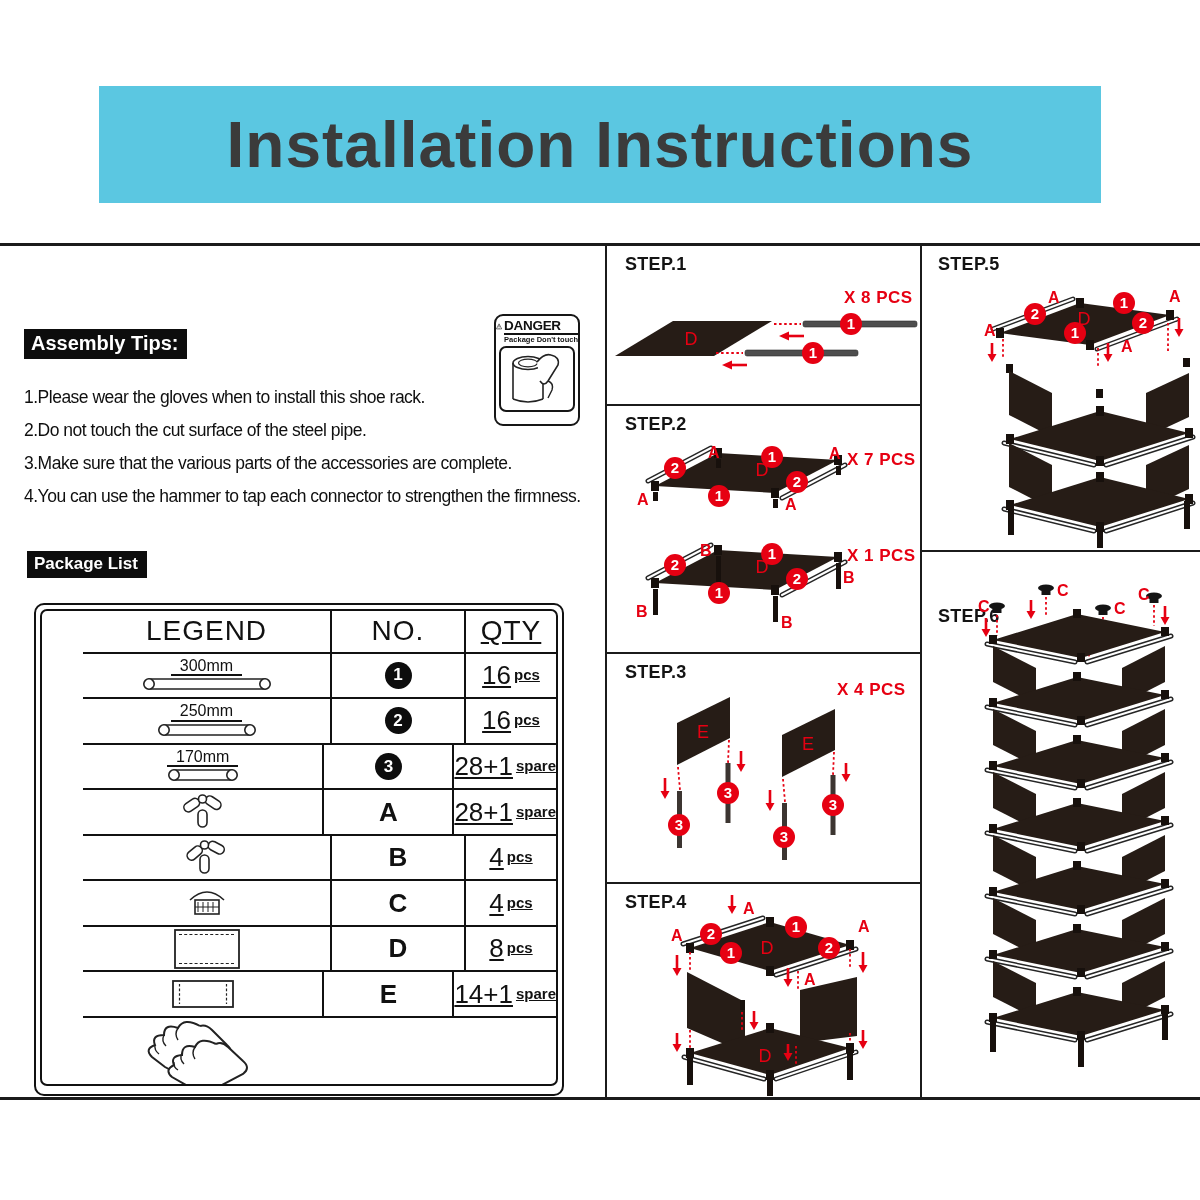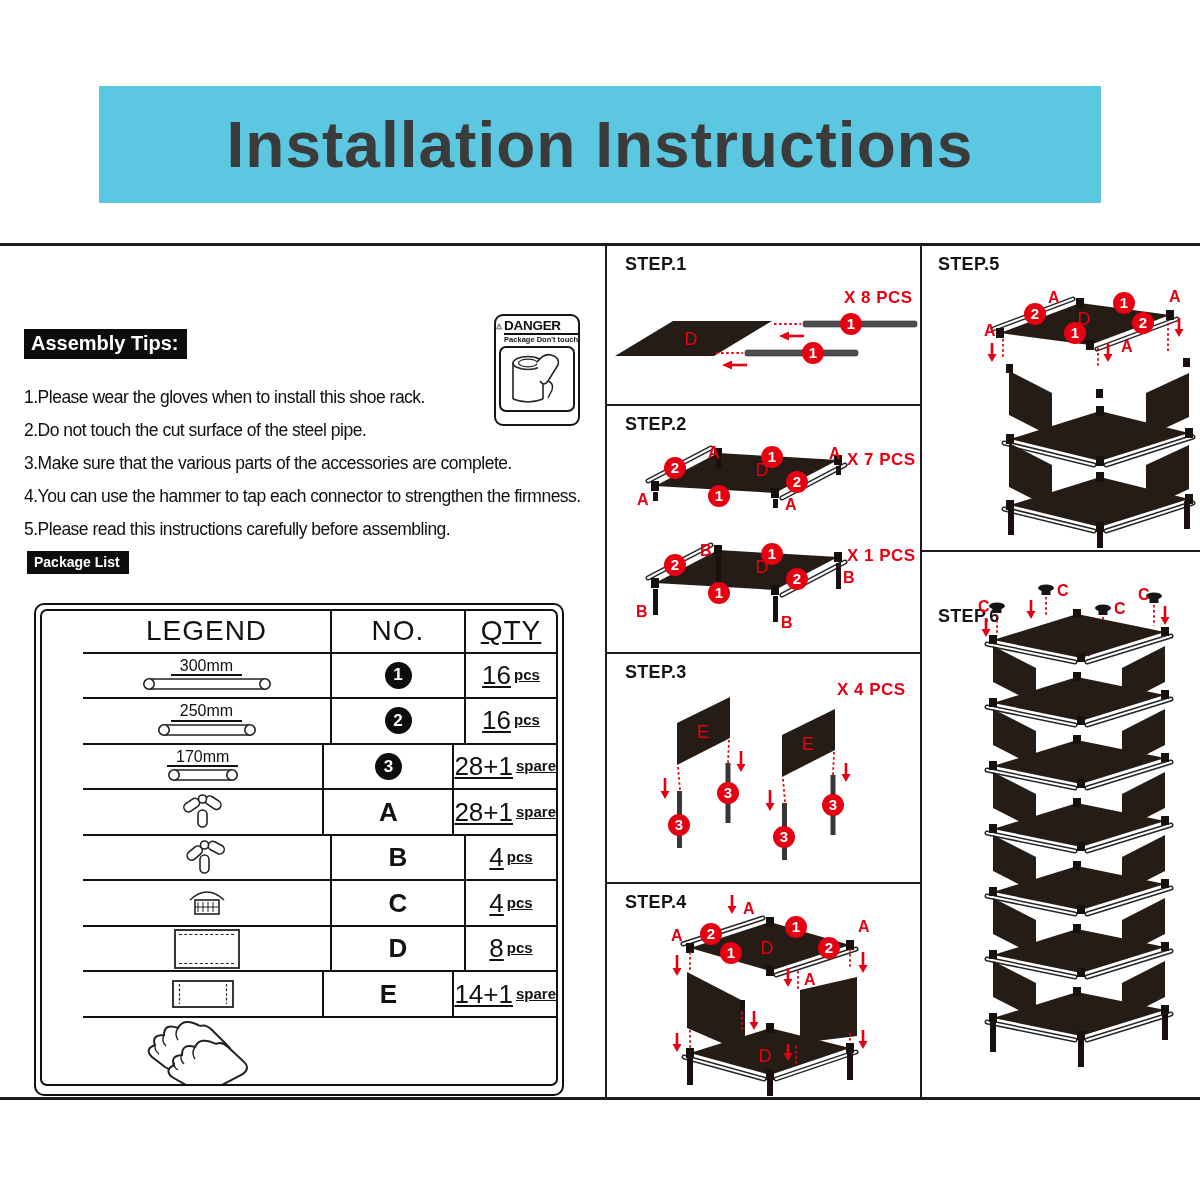--- a/index.html
+++ b/index.html
@@ -80,21 +80,20 @@
   <div class="abs hline" style="left:605px;top:652px;width:317px;height:2px;"></div>
   <div class="abs hline" style="left:605px;top:882px;width:317px;height:2px;"></div>
   <div class="abs hline" style="left:920px;top:550px;width:280px;height:2px;"></div>
 
   <div class="abs chip" style="left:24px;top:329px;font-size:20px;">Assembly Tips:</div>
   <div class="abs tips" style="left:24px;top:381px;">
     <div>1.Please wear the gloves when to install this shoe rack.</div>
     <div>2.Do not touch the cut surface of the steel pipe.</div>
     <div>3.Make sure that the various parts of the accessories are complete.</div>
     <div>4.You can use the hammer to tap each connector to strengthen the firmness.</div>
-    <div>5.Please read this instructions carefully before assembling.</div>
   </div>
 
   <div class="abs danger">
     <div class="danger-head">
       <svg width="15" height="15" viewBox="0 0 15 15">
         <polygon points="7.5,1 14,13.5 1,13.5" fill="none" stroke="#111" stroke-width="1.4"></polygon>
         <line x1="7.5" y1="5" x2="7.5" y2="9.5" stroke="#111" stroke-width="1.6"></line>
         <circle cx="7.5" cy="11.6" r="0.9" fill="#111"></circle>
       </svg>
       <div>
@@ -108,21 +107,21 @@
         <ellipse cx="24" cy="12" rx="9.5" ry="3.8" fill="#fff" stroke="#222" stroke-width="1.2"></ellipse>
         <line x1="9" y1="12" x2="9" y2="48" stroke="#222" stroke-width="1.6"></line>
         <line x1="39" y1="12" x2="39" y2="48" stroke="#222" stroke-width="1.6"></line>
         <path d="M9,48 Q24,54 39,48" fill="none" stroke="#222" stroke-width="1.6"></path>
         <path d="M33,11 Q40,2 47,4 Q56,6 54,14 L44,30 Q40,36 36,30" class="ink"></path>
         <path d="M44,30 q6,2 4,9 l-4,8" fill="none" stroke="#222" stroke-width="1.4"></path>
       </svg>
     </div>
   </div>
 
-  <div class="abs chip" style="left:27px;top:551px;font-size:14px;">Package List</div>
+  <div class="abs chip" style="left:27px;top:551px;font-size:17px;">Package List</div>
 
   <div class="abs pkg">
     <div class="pkg-inner">
       <div class="prow phead">
         <div class="pcell c1">
             <span class="hdr-txt">LEGEND</span>
           </div>
         <div class="pcell c2">
             <span class="hdr-txt">NO.</span>
           </div>

